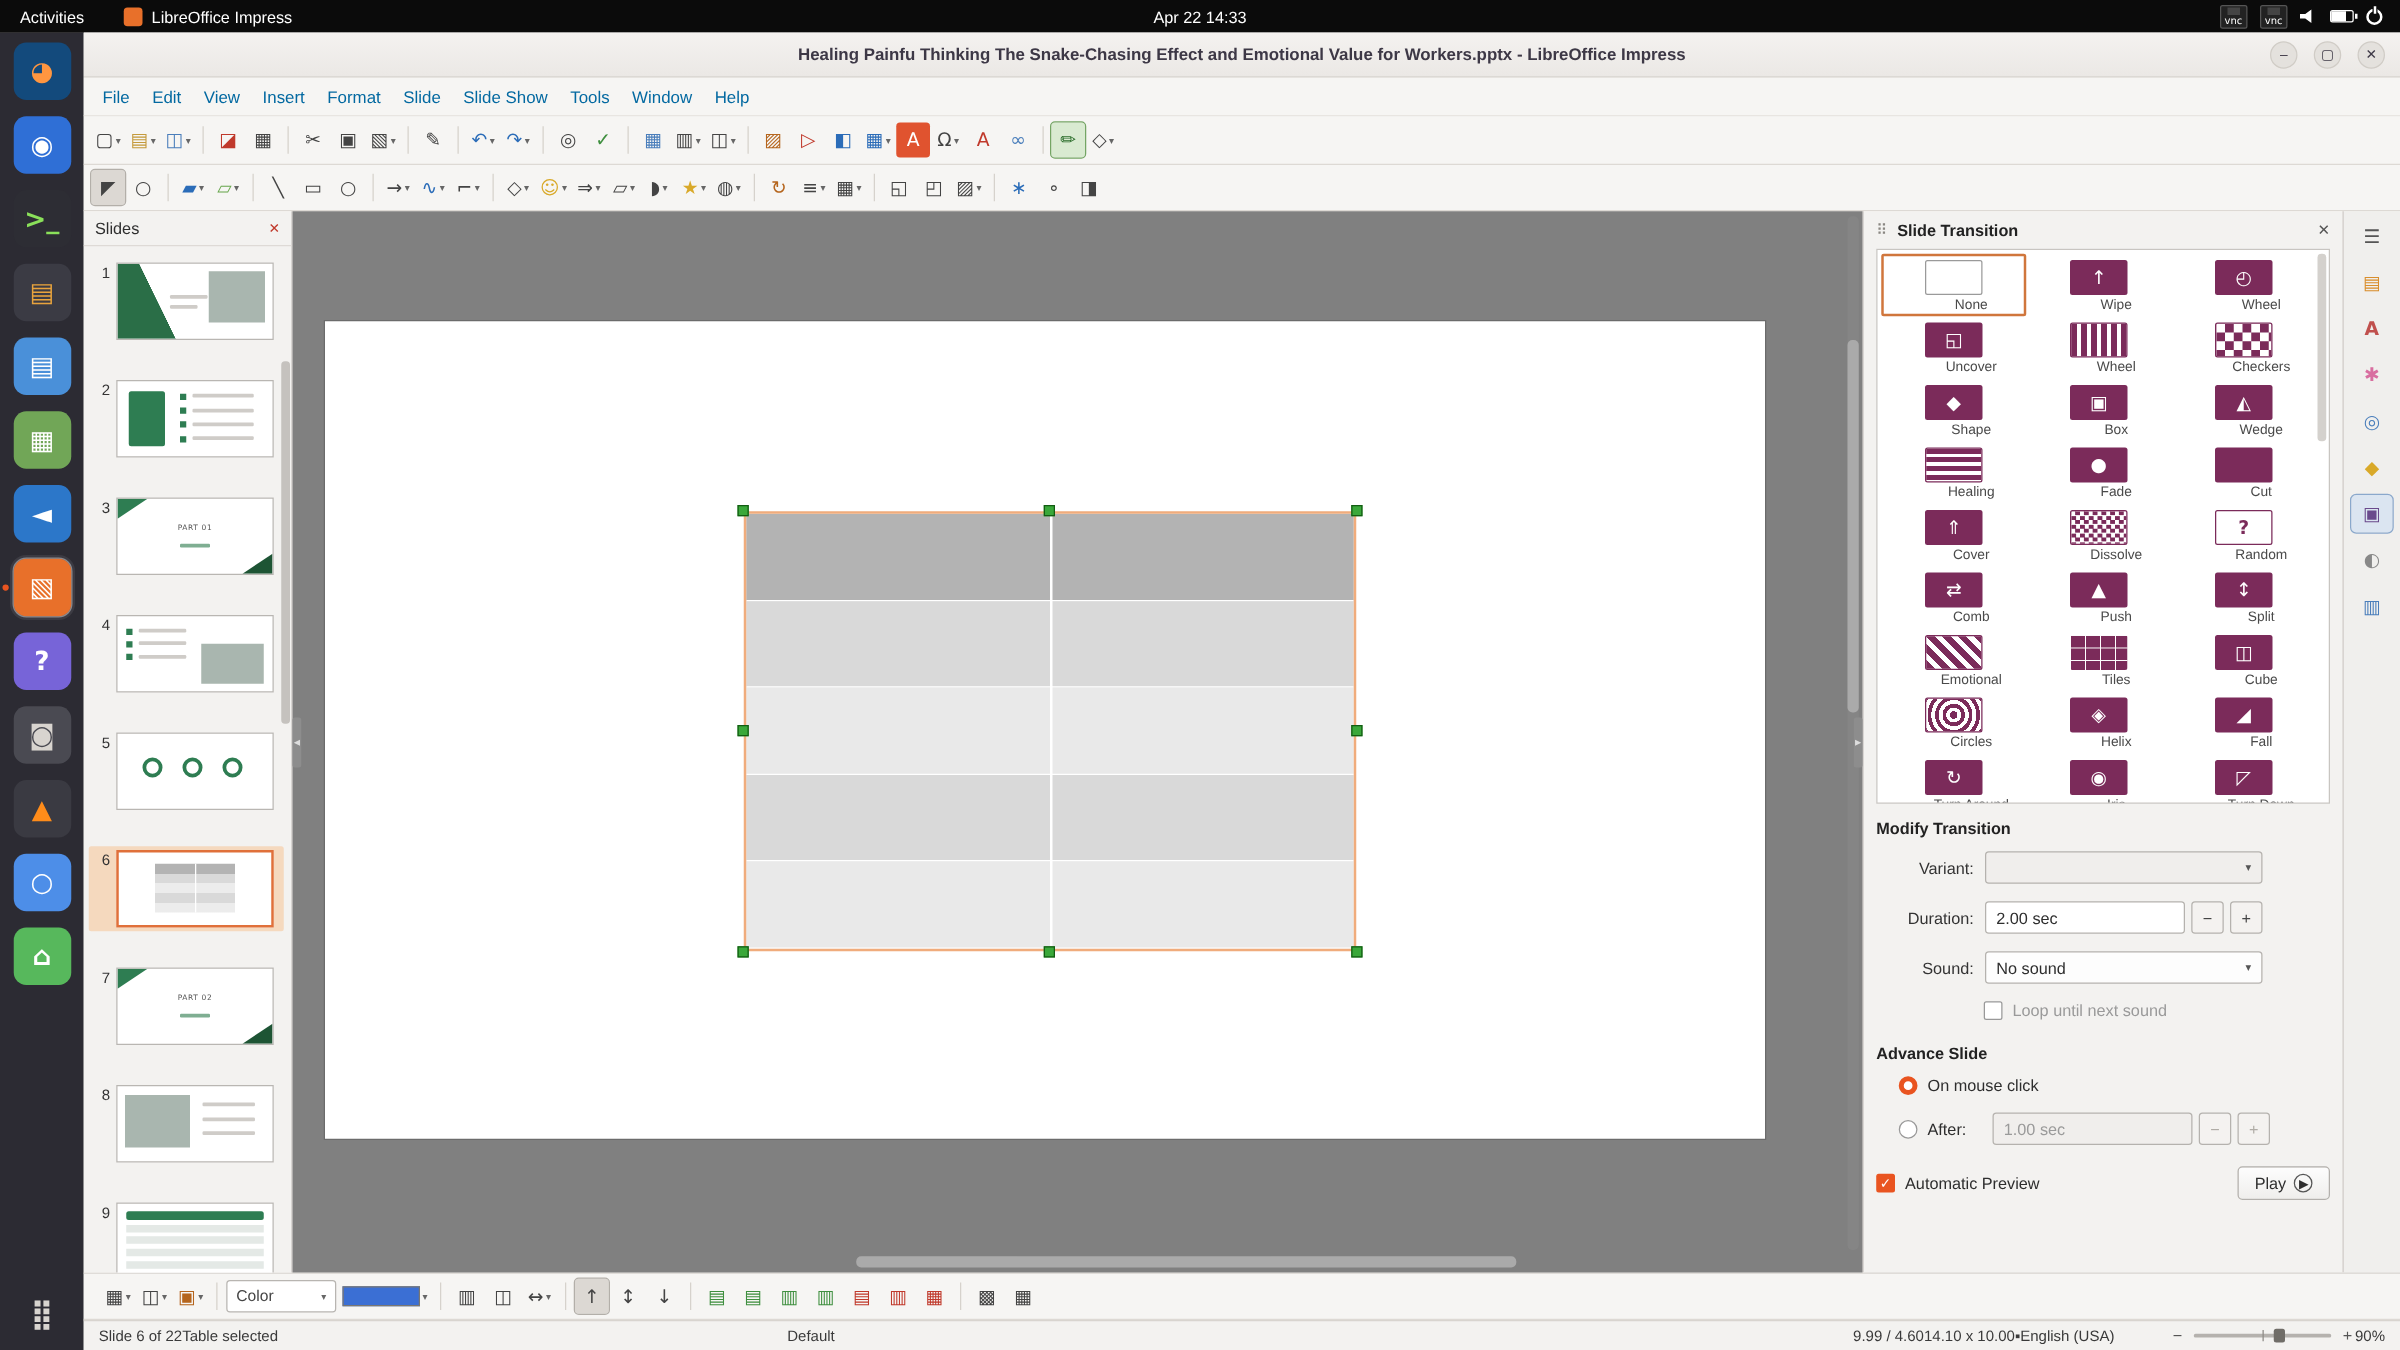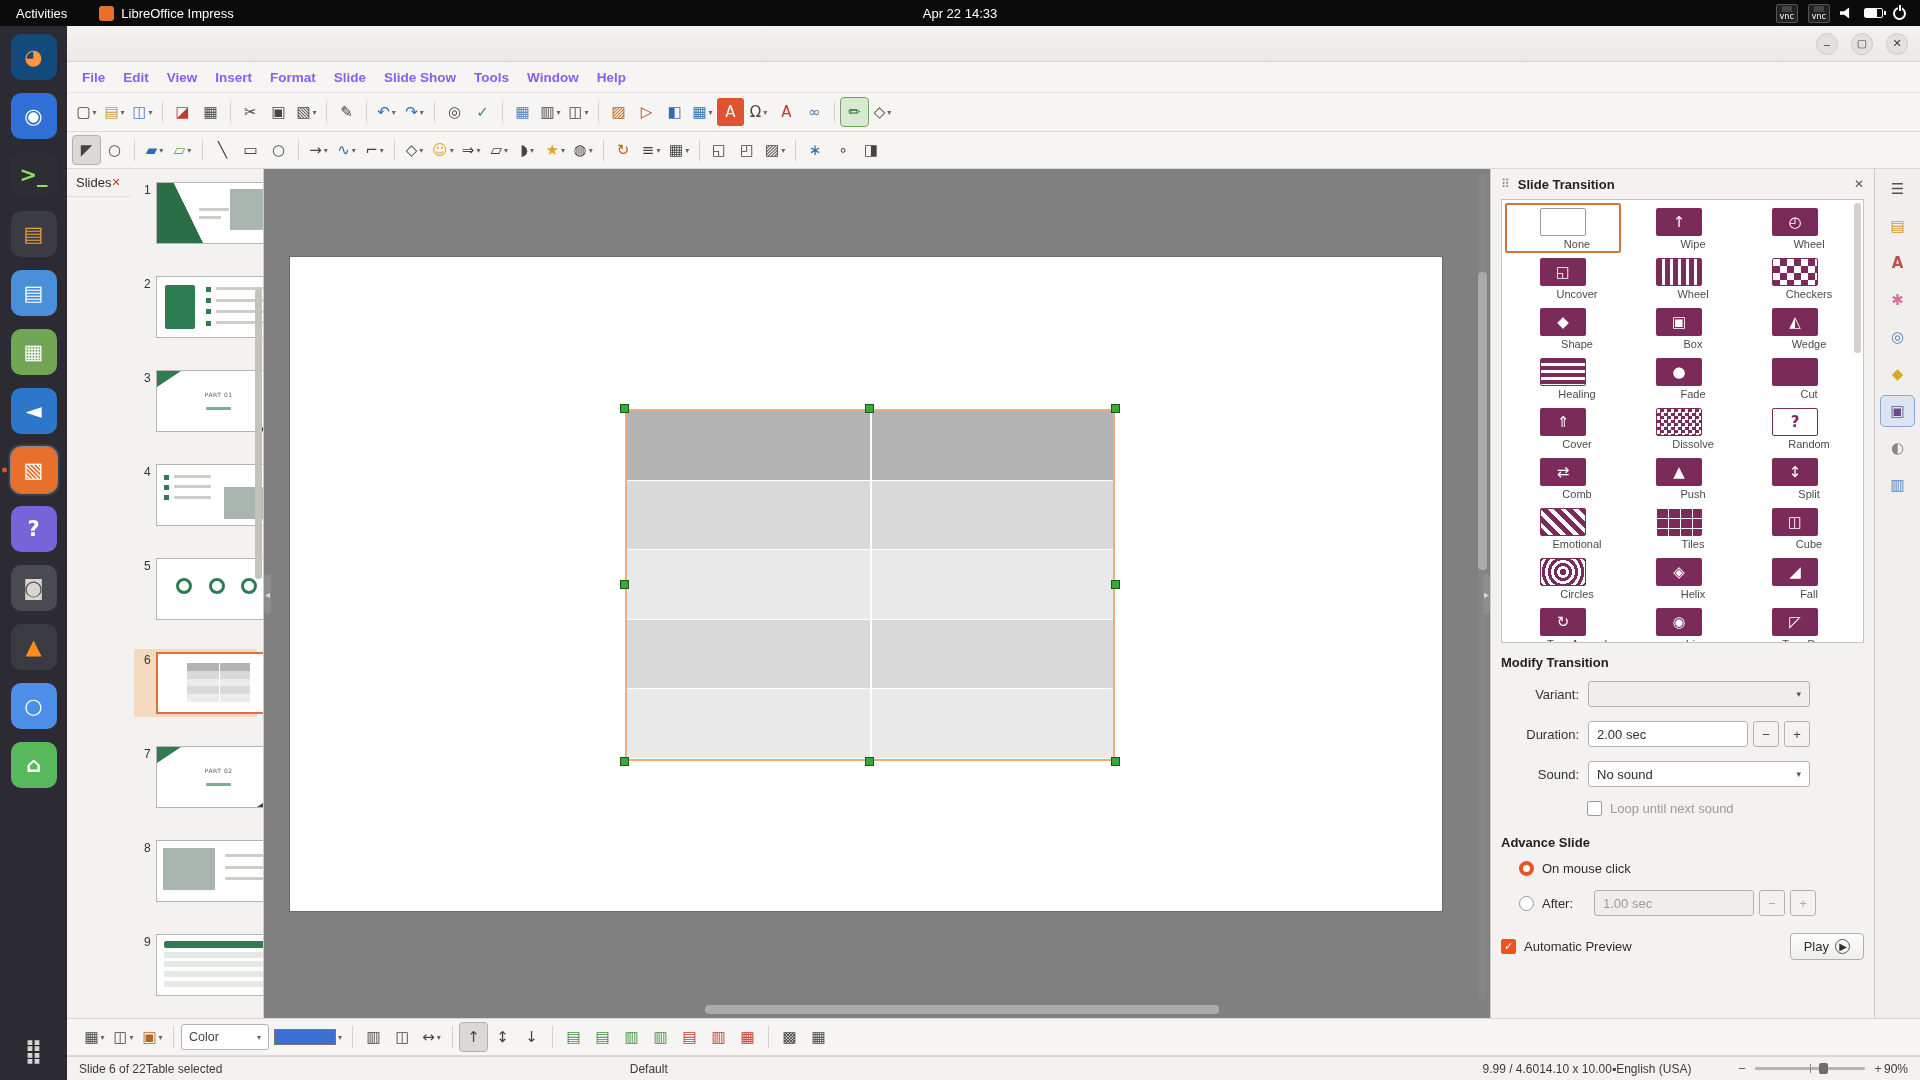--- a/index.html
+++ b/index.html
@@ -31,41 +31,41 @@
   .dock-item.bottom { margin-top:auto; font-size:24px; }
 
   
   #window { flex:1; display:flex; flex-direction:column; background:#f6f5f3; min-width:0; }
   #title-bar { height:36px; background:linear-gradient(#f4f2f0,#ebe8e5); border-bottom:1px solid #d5d1cc; display:flex; align-items:center; justify-content:center; position:relative; }
   #window-title { font-weight:bold; font-size:13.5px; color:#3d3846; }
   #win-buttons { position:absolute; right:12px; display:flex; gap:13px; }
   .win-btn { width:22px; height:22px; border-radius:50%; background:#e4e1dd; border:1px solid #d0ccc6; color:#3d3846; display:flex; align-items:center; justify-content:center; font-size:11px; }
 
   #menu-bar { height:30px; display:flex; align-items:center; padding-left:6px; font-size:13.5px; background:#f6f5f3; }
-  .menu-item { padding:4px 9px; border-radius:3px; color:#8b5cf6;font-weight:bold; }
+  .menu-item { padding:4px 9px; border-radius:3px; color:#0369a1; }
 
   .toolbar { display:flex; align-items:center; padding:0 6px; gap:1px; background:#f6f5f3; border-bottom:1px solid #ddd9d4; }
   #toolbar-main { height:40px; border-top:1px solid #e8e5e1; }
   #toolbar-draw { height:37px; }
   .tb-btn { height:28px; min-width:27px; display:flex; align-items:center; justify-content:center; border-radius:3px; padding:0 3px; position:relative; color:#444; }
   .tb-glyph { font-size:15px; line-height:1; }
   .tb-caret { font-size:8px; margin-left:2px; color:#666; }
   .tb-sep { width:1px; height:22px; background:#d6d2cc; margin:0 5px; flex:0 0 auto; }
   .tb-btn.act-red { background:#e0532f; }
   .tb-btn.act-red .tb-glyph { color:#fff; }
   .tb-btn.act-green { background:#d9ead1; outline:1px solid #74a564; }
   .tb-btn.act-green .tb-glyph { color:#2c6e2c; }
   .tb-btn.act-plain { background:#dcd8d3; outline:1px solid #b3afa9; }
   .tb-select { border:1px solid #b8b5b1; background:#fff; width:88px; height:26px; justify-content:space-between; padding:0 7px; border-radius:3px; font-size:12.5px; }
   .tb-swatch { width:62px; height:16px; border:1px solid #7a7771; display:inline-block; }
 
   
   #content-row { flex:1; display:flex; min-height:0; }
 
-  #slides-panel { width:197px; background:#f3f2f0; border-right:1px solid #cfccc8; display:flex; flex-direction:row; position:relative; }
+  #slides-panel { width:167px; background:#f3f2f0; border-right:1px solid #cfccc8; display:flex; flex-direction:column; position:relative; }
   #slides-header { height:28px; display:flex; align-items:center; padding:0 9px; font-size:13px; border-bottom:1px solid #dedad6; }
   #slides-close { margin-left:auto; color:#c0392b; font-size:11px; }
   #slides-list { flex:1; overflow:hidden; padding:10px 6px 0 4px; }
   .slide-entry { display:flex; gap:5px; margin-bottom:26px; align-items:flex-start; padding:3px; border-radius:2px; }
   .slide-entry.selected { background:#f5d9be; }
   .slide-num { width:14px; text-align:right; font-size:12px; color:#333; padding-top:1px; flex:0 0 auto; }
   .thumb { width:126px; height:62px; background:#fff; border:1px solid #b9b6b2; position:relative; overflow:hidden; flex:0 0 auto; }
   .slide-entry.selected .thumb { border:2px solid #e0703a; }
   #slides-scrollbar { position:absolute; right:1px; top:120px; width:7px; height:290px; background:#c5c2be; border-radius:3px; }
   .m-abs { position:absolute; }
@@ -222,20 +222,21 @@
         <div class="dock-item" style="background: rgb(87, 184, 92);">
           <span class="dock-glyph" style="color: rgb(255, 255, 255);">⌂</span>
         </div>
         <div class="dock-item bottom" style="background: transparent;">
           <span class="dock-glyph" style="color: rgb(216, 212, 207);">⣿</span>
         </div>
       </div>
 
     <div id="window">
       <div id="title-bar">
+        <span id="window-title">Healing Painfu Thinking The Snake-Chasing Effect and Emotional Value for Workers.pptx - LibreOffice Impress</span>
         <span id="win-buttons">
             <span class="win-btn">–</span>
             <span class="win-btn">▢</span>
             <span class="win-btn">✕</span>
           </span>
       </div>
 
       <div id="menu-bar">
           <span class="menu-item">File</span>
           <span class="menu-item">Edit</span>

